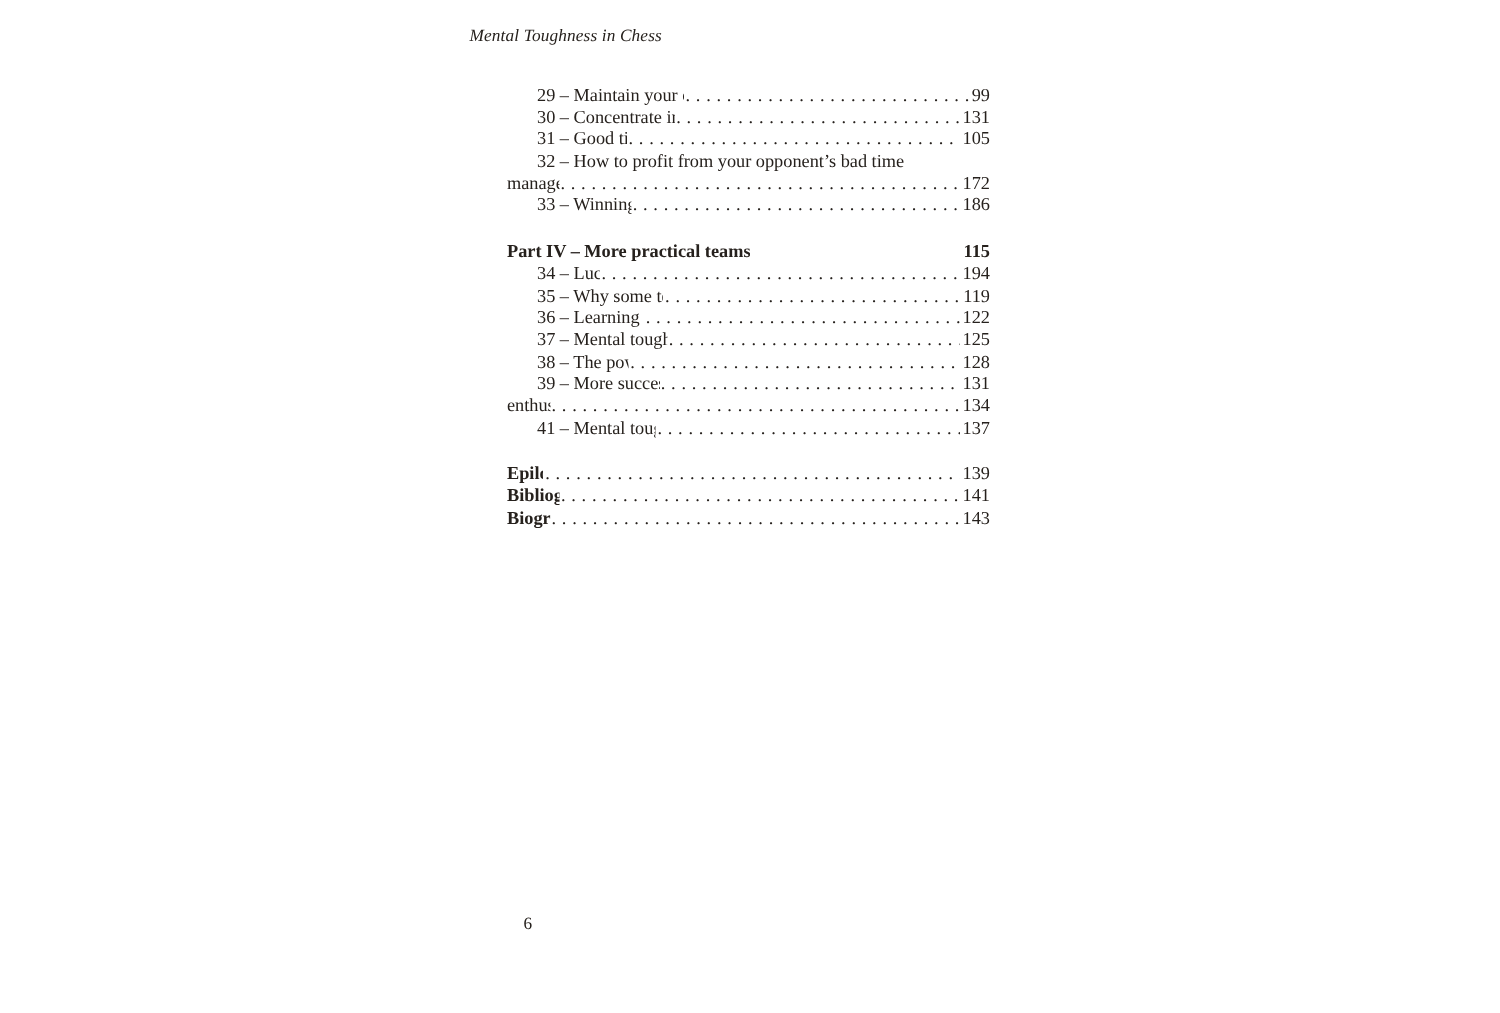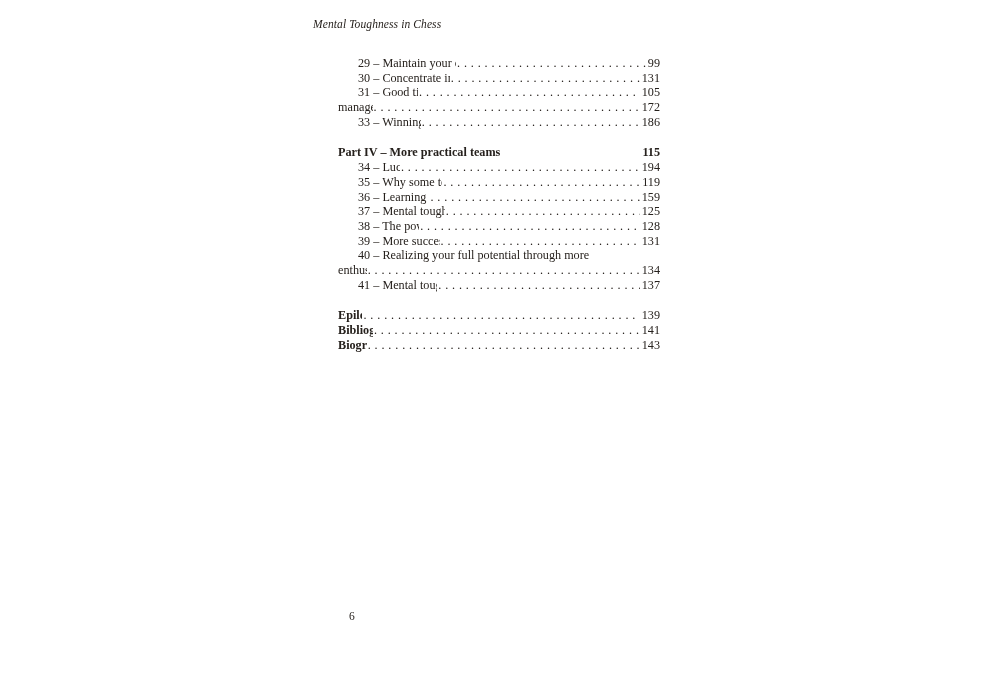--- a/index.html
+++ b/index.html
@@ -96,20 +96,23 @@
       <div class="row entry">
         <span class="label">30 – Concentrate in the decisive phases of the game</span>
         <span class="dots"></span>
         <span class="pageno">131</span>
       </div>
       <div class="row entry">
         <span class="label">31 – Good time management</span>
         <span class="dots"></span>
         <span class="pageno">105</span>
       </div>
+      <div class="row entry">
+        <span class="label">32 – How to profit from your opponent’s bad time</span>
+      </div>
       <div class="row cont">
         <span class="label">management?</span>
         <span class="dots"></span>
         <span class="pageno">172</span>
       </div>
       <div class="row entry">
         <span class="label">33 – Winning your won games</span>
         <span class="dots"></span>
         <span class="pageno">186</span>
       </div>
@@ -125,39 +128,36 @@
         <span class="pageno">194</span>
       </div>
       <div class="row entry">
         <span class="label">35 – Why some teams are tougher than others</span>
         <span class="dots"></span>
         <span class="pageno">119</span>
       </div>
       <div class="row entry">
         <span class="label">36 – Learning from Magnus Carlsen</span>
         <span class="dots"></span>
-        <span class="pageno">159</span>
+        <span class="pageno">122</span>
       </div>
       <div class="row entry">
         <span class="label">37 – Mental toughness through focusing clearly</span>
         <span class="dots"></span>
         <span class="pageno">125</span>
       </div>
       <div class="row entry">
         <span class="label">38 – The power of meditation</span>
         <span class="dots"></span>
         <span class="pageno">128</span>
       </div>
       <div class="row entry">
         <span class="label">39 – More success with more fighting spirit</span>
         <span class="dots"></span>
         <span class="pageno">131</span>
-      </div>
-      <div class="row entry">
-        <span class="label">40 – Realizing your full potential through more</span>
       </div>
       <div class="row cont">
         <span class="label">enthusiasm</span>
         <span class="dots"></span>
         <span class="pageno">134</span>
       </div>
       <div class="row entry">
         <span class="label">41 – Mental toughness through journaling</span>
         <span class="dots"></span>
         <span class="pageno">137</span>

